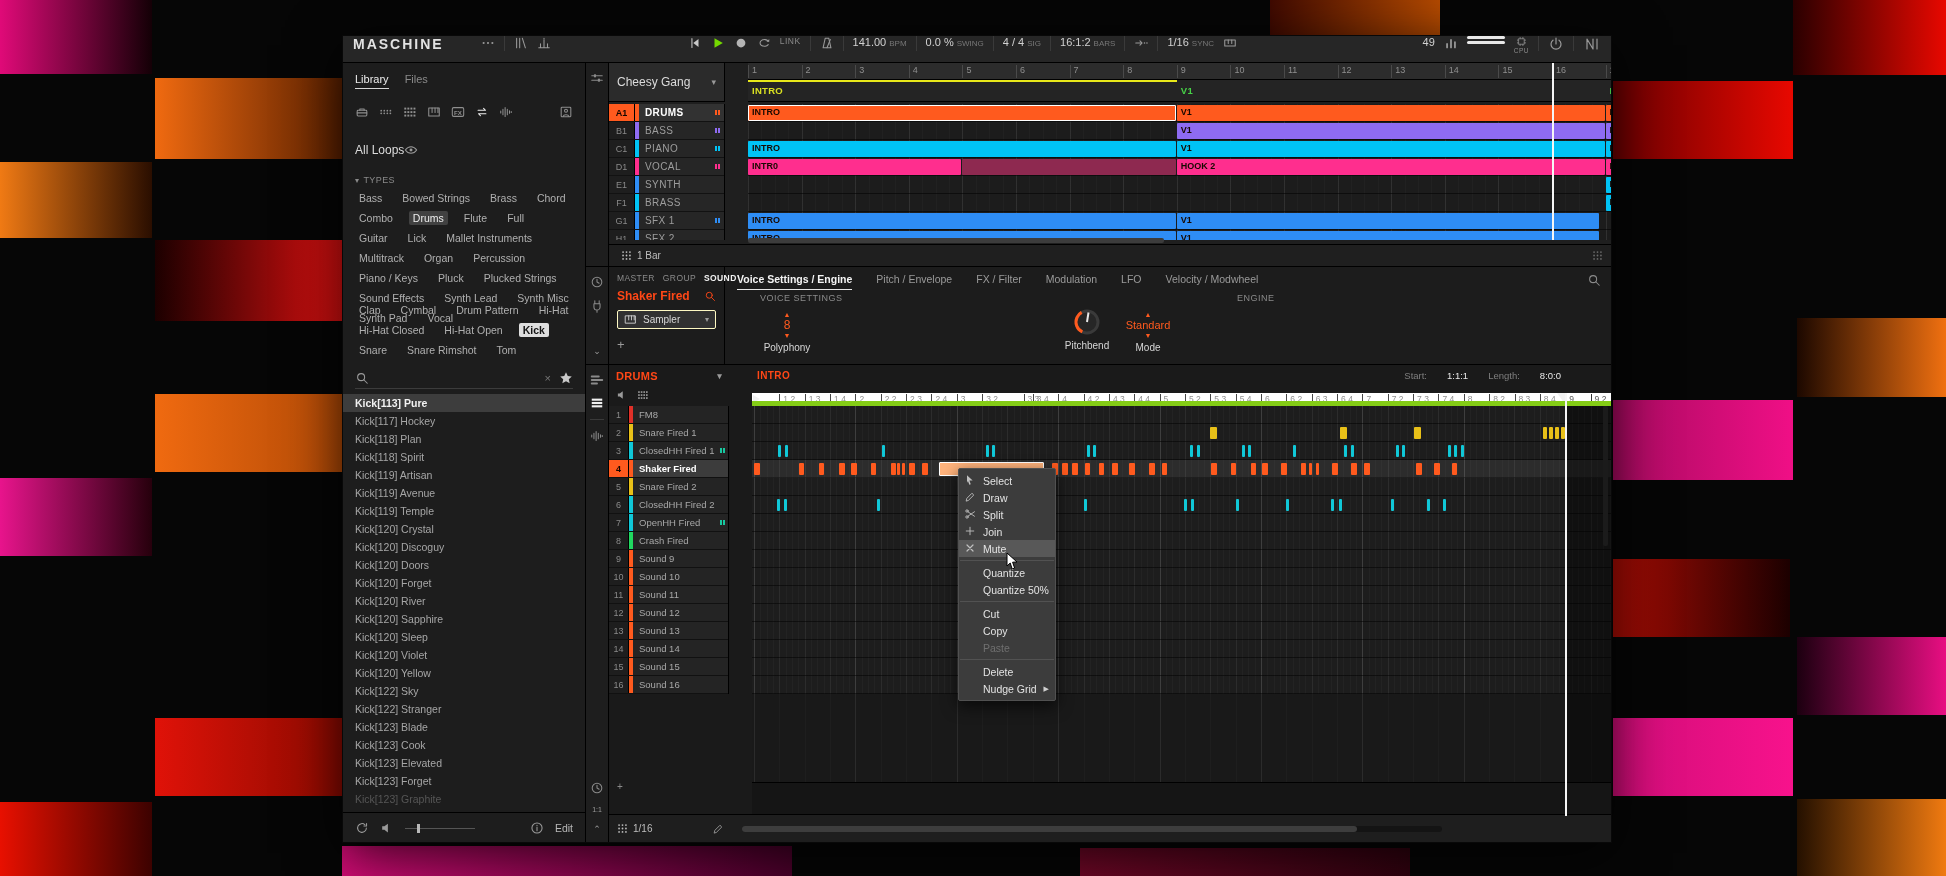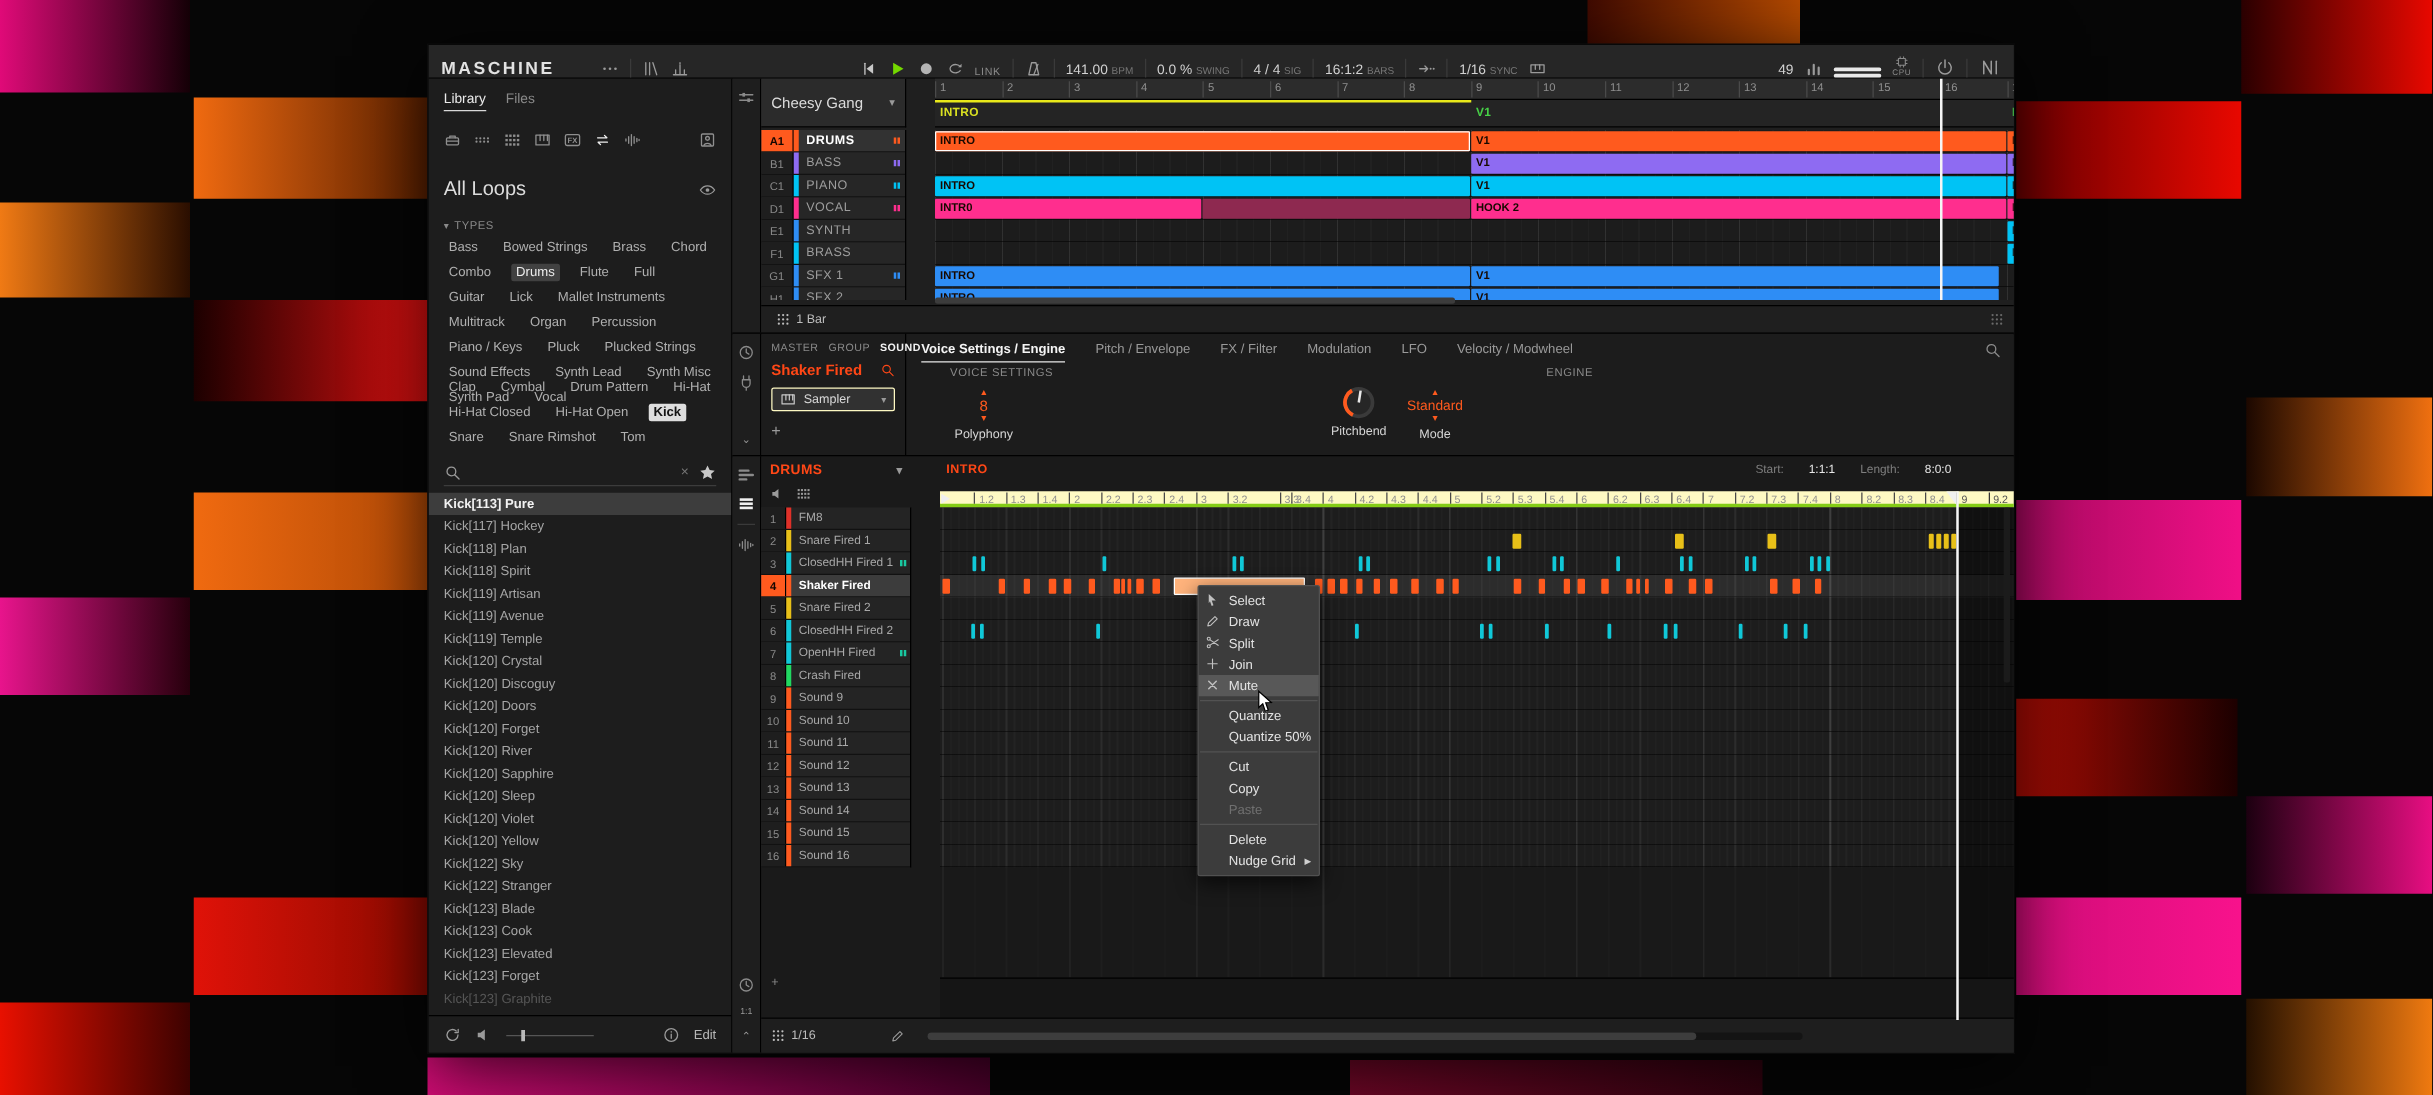--- a/index.html
+++ b/index.html
@@ -4,41 +4,41 @@
 <style>
 *{margin:0;padding:0;box-sizing:border-box;font-family:"Liberation Sans",sans-serif}
 html,body{width:1946px;height:876px;background:#000;overflow:hidden}
 .desktop{position:relative;width:1946px;height:876px;background:#060606;overflow:hidden}
 .wp{position:absolute}
 
 .window{position:absolute;left:342px;top:35px;width:1270px;height:808px;background:#1b1b1b;border:1px solid #080808;box-shadow:0 10px 50px rgba(0,0,0,.75);color:#b5b5b5;font-size:10px}
 .ic{display:inline-flex;width:14px;height:14px;flex:none}
 .ic svg{width:100%;height:100%}
 
-.hdr{position:absolute;left:0;top:0;right:0;height:27px;background:#262626;border-bottom:1px solid #000;display:flex;align-items:flex-end;padding:0 10px;gap:9px}
+.hdr{position:absolute;left:0;top:0;right:0;height:27px;background:#262626;border-bottom:1px solid #000;display:flex;align-items:flex-start;padding:0 10px;gap:9px}
 .brand{font-weight:bold;font-size:14px;letter-spacing:2px;color:#e2e2e2;margin-right:28px}
 .hsep{width:1px;height:15px;background:#3a3a3a;flex:none}
 .hbtn{color:#9a9a9a}
 .hgroup{display:flex;align-items:baseline;white-space:nowrap}
 .hval{color:#d2d2d2;font-size:11px}
 .hunit{color:#777;font-size:8px;margin-left:3px}
 .hlabel{color:#8a8a8a;font-size:8.5px;letter-spacing:.5px}
 .meterbars{display:flex;flex-direction:column;gap:2px}
 .meterbars i{display:block;width:38px;height:3px;border-radius:2px;background:#e8e8e8}
 .cpuwrap{display:flex;flex-direction:column;align-items:center;color:#8a8a8a}
 .cpuwrap .hlabel{font-size:6.5px}
 
 .sidebar{position:absolute;left:0;top:27px;width:243px;bottom:0;background:#1d1d1d;border-right:1px solid #000}
 .lib-tabs{position:absolute;top:10px;left:12px;display:flex;gap:16px}
 .lib-tab{color:#8a8a8a;font-size:11px;padding-bottom:3px}
 .lib-tab.sel{color:#ebebeb;border-bottom:1px solid #d8d8d8}
 .lib-icons{position:absolute;top:42px;left:12px;right:12px;display:flex;align-items:center;gap:10px;color:#8f8f8f}
 .lib-icons .sel{color:#f0f0f0}
 .lib-icons .push{margin-left:auto}
-.lib-title{position:absolute;top:80px;left:12px;right:12px;display:flex;justify-content:space-between;align-items:center;font-size:16px;color:#dcdcdc}
+.lib-title{position:absolute;top:80px;left:12px;right:12px;display:flex;align-items:center;font-size:12px;color:#dcdcdc}
 .sec-label{position:absolute;top:112px;left:12px;color:#8a8a8a;font-size:9px;letter-spacing:.4px}
 .sec-label .car{color:#8a8a8a;font-size:8px;margin-right:4px}
 .tags{position:absolute;left:12px;right:10px;display:flex;flex-wrap:wrap;column-gap:12px;row-gap:6px}
 #types{top:128px}
 #subtypes{top:240px}
 .tag{color:#b0b0b0;font-size:10.5px;padding:1px 4px;border-radius:2px;white-space:nowrap}
 .tag.seld{background:#414141;color:#ededed}
 .tag.sell{background:#dedede;color:#141414;font-weight:bold}
 .search-row{position:absolute;top:304px;left:12px;right:12px;height:22px;display:flex;align-items:center;gap:8px;border-bottom:1px solid #3c3c3c;color:#9a9a9a}
 .search-row .flex{flex:1}
@@ -114,21 +114,21 @@
 .knob{width:30px;height:30px}
 
 .ed{position:absolute;left:23px;top:302px;right:0;bottom:0;background:#1a1a1a}
 .ed-hd{position:absolute;left:0;top:0;right:0;height:22px}
 .ed-grp{position:absolute;left:0;top:0;width:120px;height:22px;display:flex;align-items:center;padding:0 7px;color:#ff4716;font-weight:bold;font-size:11px;letter-spacing:.3px}
 .ed-grp .car{margin-left:auto;color:#9a9a9a;font-size:9px}
 .ed-pat{position:absolute;left:148px;top:5px;color:#ff4716;font-weight:bold;font-size:10px;letter-spacing:.4px}
 .ed-startlen{position:absolute;right:50px;top:5px;display:flex;gap:20px;font-size:9.5px}
 .ed-startlen .k{color:#7f7f7f}.ed-startlen .v{color:#e8e8e8;font-weight:normal}
 .ed-icons{position:absolute;left:7px;top:24px;display:flex;gap:9px;color:#9a9a9a}
-.ed-tl{position:absolute;left:143px;top:28px;right:0;height:13px;background:#fef9c3;border-bottom:3px solid #84cc16;overflow:hidden}
+.ed-tl{position:absolute;left:143px;top:28px;right:0;height:13px;background:#ffffff;border-bottom:5px solid #84cc16;overflow:hidden}
 .ed-tl .tick{position:absolute;top:1px;font-size:8.5px;color:#8f8f8f;border-left:1px solid #484848;padding-left:3px;height:12px}
 .ed-tl .tick.dim{color:#555;border-left-color:#333}
 .ptr{position:absolute;left:1px;top:2px;width:0;height:0;border-left:7px solid #f0f0f0;border-top:4px solid transparent;border-bottom:4px solid transparent}
 .endflag{position:absolute;top:0;width:0;height:0;border-right:8px solid #f0f0f0;border-bottom:11px solid transparent}
 .snd-col{position:absolute;left:0;top:41px;width:120px;background:#1d1d1d;border-right:1px solid #000}
 .snd{display:flex;align-items:center;height:18px;border-bottom:1px solid #111;background:#242424}
 .snd.sel{background:#3c3c3c}
 .snd .badge{width:20px;height:100%;display:flex;align-items:center;justify-content:center;background:#1e1e1e;color:#8a8a8a;font-size:9px;border-right:1px solid #000;flex:none}
 .snd.sel .badge{background:#ff5a1e;color:#140600;font-weight:bold}
 .snd .cstrip{width:4px;height:100%;flex:none}

